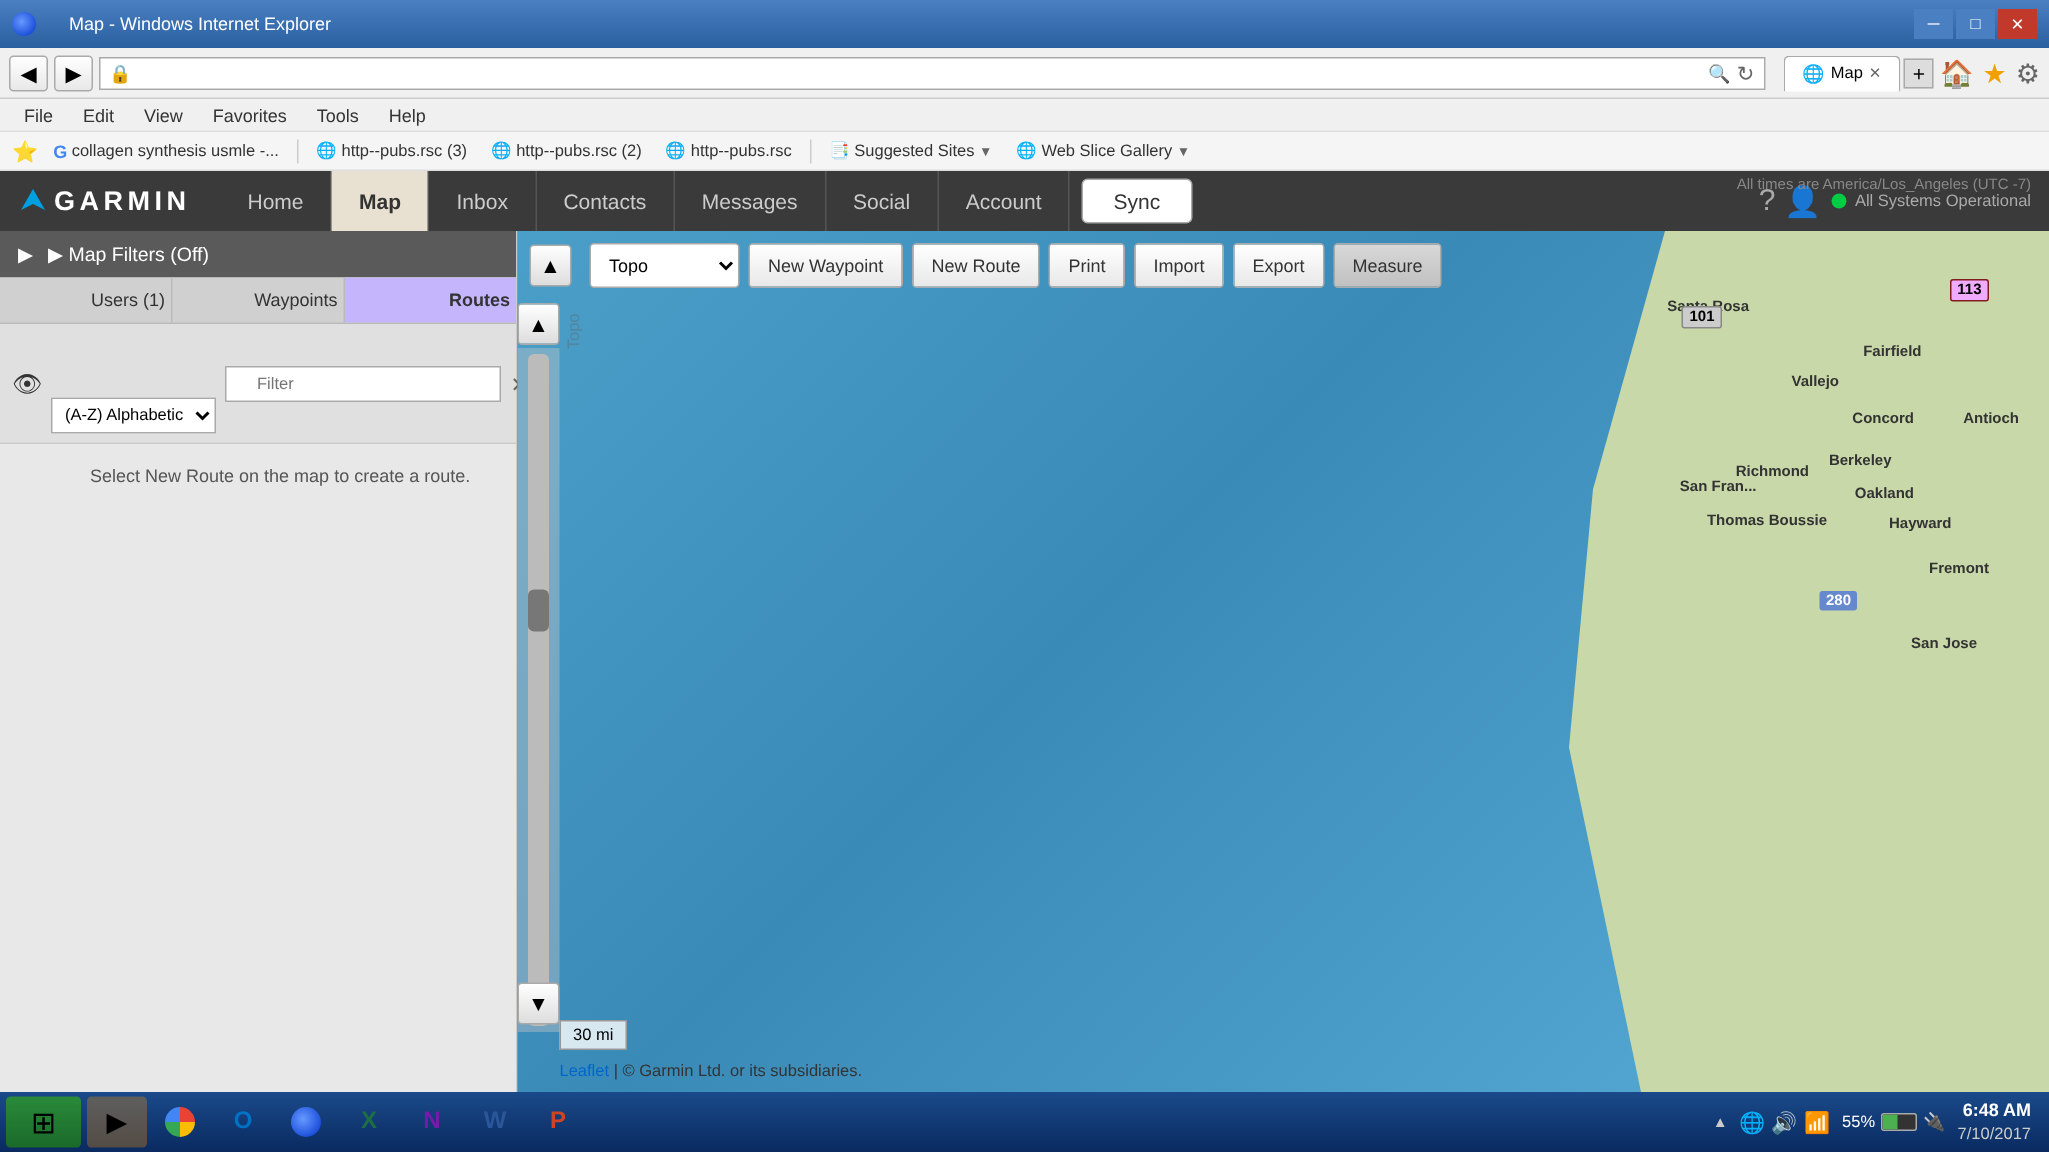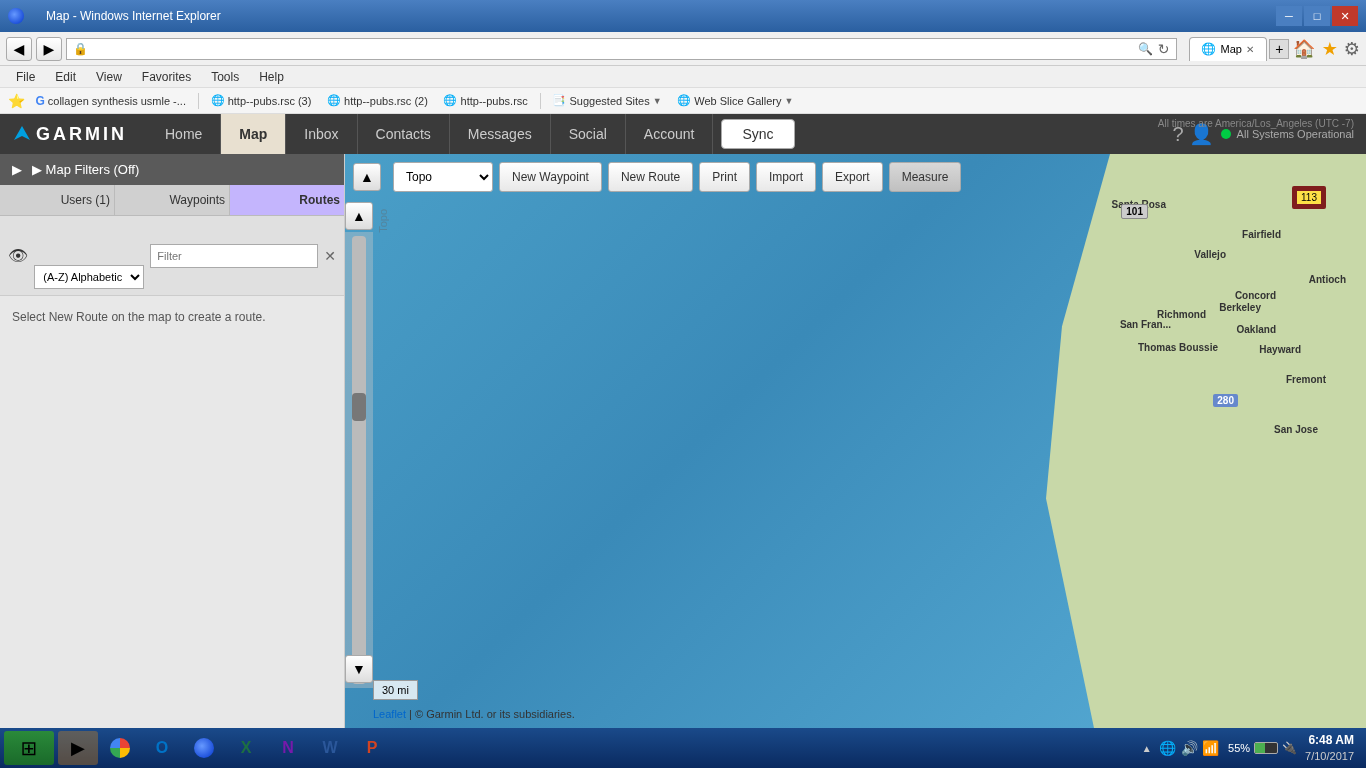--- a/index.html
+++ b/index.html
@@ -119,24 +119,24 @@
     .sidebar-tab:last-child { border-right: none; }
     #sidebar-controls {
       display: flex;
       align-items: center;
       padding: 6px 8px;
       gap: 6px;
       background: #e0e0e0;
       border-bottom: 1px solid #ccc;
     }
     .sort-select { height: 24px; font-size: 11px; border: 1px solid #aaa; background: white; padding: 0 4px; margin-top: 43px; }
-    .filter-input { flex: 1; height: 24px; border: 1px solid #aaa; background: white; padding: 0 6px; font-size: 11px; }
+    .filter-input { flex: 1; height: 24px; border: 1px solid #aaa; background: white; padding: 0 20px; font-size: 11px; }
     .filter-clear { background: none; border: none; cursor: pointer; font-size: 14px; color: #666; }
     #sidebar-eye { color: #333; font-size: 16px; cursor: pointer; }
-    #sidebar-content { flex: 1; padding: 12px; color: #555; font-size: 12px; line-height: 1.5; }
+    #sidebar-content { flex: 1; padding: 12px; color: #555; font-size: 12px; line-height: 1.5; margin-left: 48px; }
 
     
     #map-area {
       flex: 1;
       position: relative;
       overflow: hidden;
       background: #4a9fc8;
     }
 
     
@@ -396,34 +396,34 @@
     </div>
     <div style="position:absolute;left:0;bottom:45px;z-index:15;">
       <button class="scroll-arrow-btn" style="width:28px;height:28px;">▼</button>
     </div>
 
     <div style="position:absolute;left:32px;top:55px;color:rgba(100,100,100,0.4);font-size:11px;writing-mode:vertical-lr;transform:rotate(180deg);">Topo</div>
 
     <span class="city-label" style="right:200px;top:45px;">Santa Rosa</span>
     <span class="city-label" style="right:85px;top:75px;">Fairfield</span>
     <span class="city-label" style="right:140px;top:95px;">Vallejo</span>
-    <span class="city-label" style="right:90px;top:136px;margin-left:20px;">Concord</span>
+    <span class="city-label" style="right:90px;top:120px;margin-left:20px;">Concord</span>
     <span class="city-label" style="right:20px;top:120px;">Antioch</span>
     <span class="city-label" style="right:160px;top:155px;">Richmond</span>
     <span class="city-label" style="right:105px;top:148px;">Berkeley</span>
     <span class="city-label" style="right:90px;top:170px;">Oakland</span>
     <span class="city-label" style="right:195px;top:165px;">San Fran...</span>
     <span class="city-label" style="right:65px;top:190px;">Hayward</span>
     <span class="city-label" style="right:40px;top:220px;">Fremont</span>
     <span class="city-label" style="right:148px;top:188px;">Thomas Boussie</span>
     <span class="city-label" style="right:48px;top:270px;">San Jose</span>
 
     <div style="position:absolute;right:218px;top:50px;background:#ccc;border:1px solid #888;border-radius:2px;padding:1px 4px;font-size:10px;font-weight:bold;">101</div>
 
-    <div style="position:absolute;right:40px;top:32px;background:#fde047;border:5px solid #7f1d1d;border-radius:2px;padding:1px 4px;font-size:10px;font-weight:normal;">113</div>
+    <div style="position:absolute;right:40px;top:32px;background:#f0abfc;border:1px solid #7f1d1d;border-radius:2px;padding:1px 4px;font-size:10px;font-weight:bold;">113</div>
 
     <div style="position:absolute;right:128px;top:240px;background:#6688cc;border-radius:2px;padding:1px 4px;font-size:10px;font-weight:bold;color:white;">280</div>
 
     <svg id="route-svg">
 
       <path d="M 30,265 L 60,268 L 90,270 L 120,268 L 150,265 L 180,262 L 220,258 L 270,260 L 310,255 L 350,252 L 400,255 L 450,258 L 490,262 L 520,258 L 560,252 L 600,255 L 640,262 L 680,268 L 710,265 L 750,260 L 790,258 L 830,252 L 870,255 L 910,260 L 950,258 L 990,252 L 1020,255 L 1050,260 L 1080,262 L 1110,258 L 1140,252 L 1160,230 L 1170,215 L 1175,200 L 1180,190 L 1185,185 L 1190,180" stroke="#2244cc" stroke-width="3" fill="none" stroke-dasharray="none"></path>
 
       <path d="M 30,285 L 60,282 L 100,278 L 140,280 L 180,285 L 220,290 L 260,295 L 300,300 L 340,305 L 380,308 L 420,310 L 460,308 L 500,305 L 540,310 L 580,315 L 620,318 L 660,315 L 690,318 L 720,315 L 760,310 L 800,308 L 840,310 L 880,312 L 920,315 L 960,312 L 1000,310 L 1040,312 L 1080,315 L 1110,312 L 1140,310 L 1155,308 L 1165,305" stroke="#2244cc" stroke-width="2" fill="none"></path>
 
       <path d="M 460,258 L 480,260 L 510,258" stroke="#cc2222" stroke-width="3" fill="none"></path>

